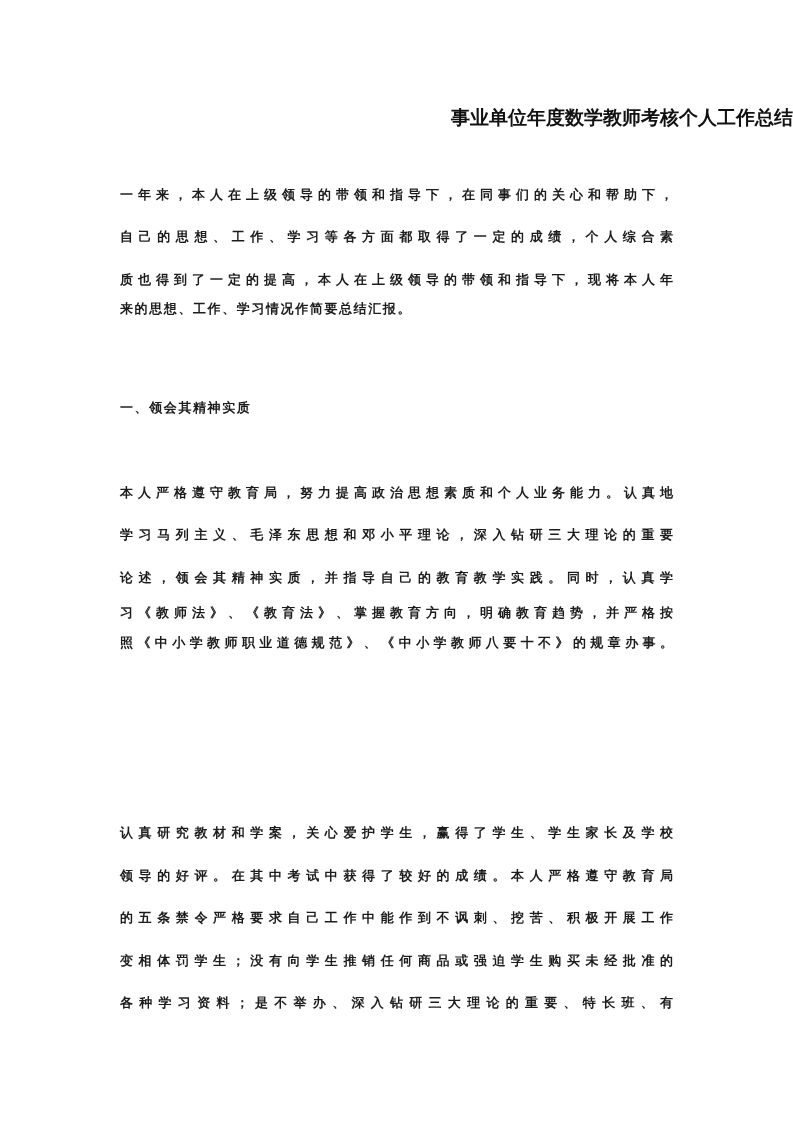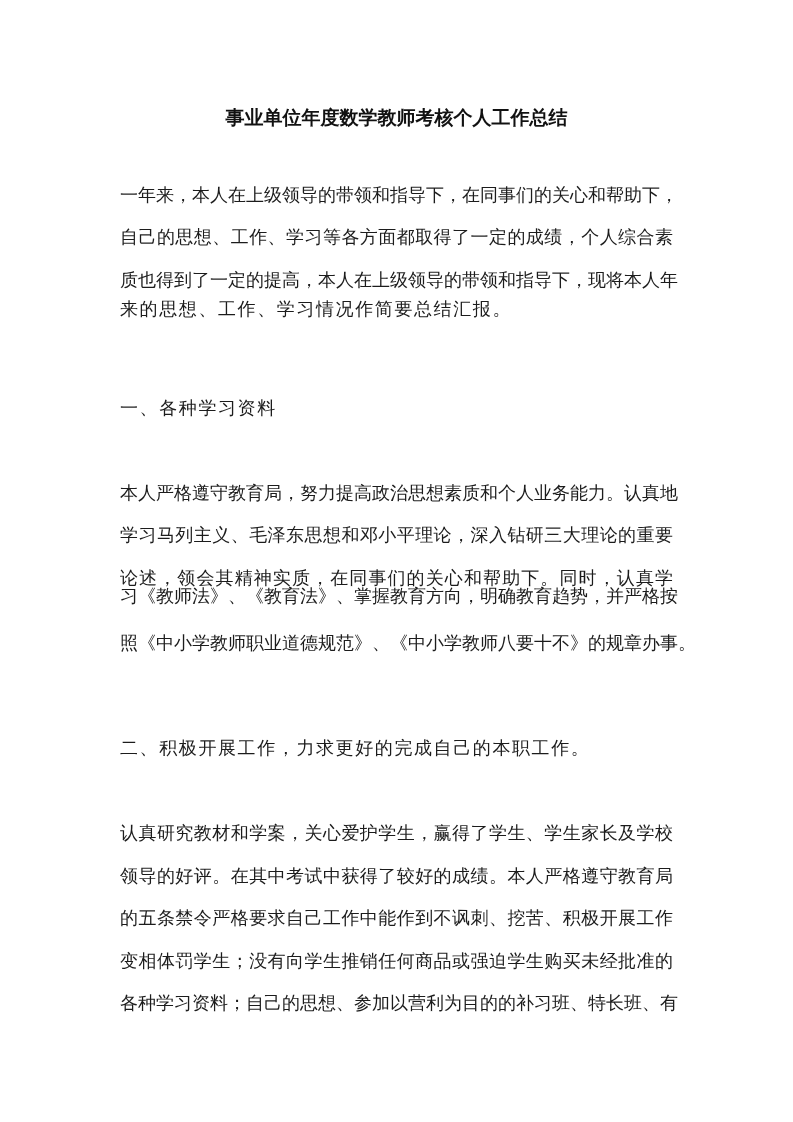--- a/index.html
+++ b/index.html
@@ -1,49 +1,48 @@
 <!DOCTYPE html>
 <html><head>
   <meta charset="utf-8">
   <style>
     html, body { margin: 0; padding: 0; background: #ffffff; }
     body { width: 793px; height: 1122px; position: relative; overflow: hidden;
       font-family: "DejaVu Serif", "Liberation Serif", serif; color: #1a1a1a; }
     .page { position: absolute; left: 0; top: 0; width: 793px; height: 1122px; background: #fff; }
-    .title { position: absolute; left: 0; width: 793px; top: 104px; text-align: center;
+    .title { position: absolute; left: 0; width: 793px; top: 104px; text-align: right;
       font-size: 19px; font-weight: bold; letter-spacing: 0px; line-height: 26px; color: #111; }
-    .line { position: absolute; left: 120px; width: 560px; font-size: 18px; line-height: 26px;
-      white-space: nowrap; letter-spacing: 1.6px; color: #1c1c1c; }
+    .line { position: absolute; left: 120px; width: 560px; font-size: 13px; line-height: 26px;
+      white-space: nowrap; letter-spacing: 1.6px; color: #1c1c1c; font-weight: bold; }
     .justify { text-align: justify; text-align-last: justify; width: 553px; letter-spacing: 0; }
   </style>
 </head>
 <body>
 
 <div class="page">
   <div class="title">事业单位年度数学教师考核个人工作总结</div>
 
   <div>
     <div class="line justify" style="top:182px">一年来，本人在上级领导的带领和指导下，在同事们的关心和帮助下，</div>
     <div class="line justify" style="top:224px">自己的思想、工作、学习等各方面都取得了一定的成绩，个人综合素</div>
     <div class="line justify" style="top:267px">质也得到了一定的提高，本人在上级领导的带领和指导下，现将本人年</div>
     <div class="line" style="top:296px">来的思想、工作、学习情况作简要总结汇报。</div>
   </div>
 
-  <div class="line" style="top:395px">一、各种学习资料</div>
+  <div class="line" style="top:395px">一、领会其精神实质</div>
 
   <div>
     <div class="line justify" style="top:480px">本人严格遵守教育局，努力提高政治思想素质和个人业务能力。认真地</div>
     <div class="line justify" style="top:522px">学习马列主义、毛泽东思想和邓小平理论，深入钻研三大理论的重要</div>
-    <div class="line justify" style="top:565px">论述，领会其精神实质，在同事们的关心和帮助下。同时，认真学</div>
-    <div class="line justify" style="top:583px">习《教师法》、《教育法》、掌握教育方向，明确教育趋势，并严格按</div>
+    <div class="line justify" style="top:565px">论述，领会其精神实质，并指导自己的教育教学实践。同时，认真学</div>
+    <div class="line justify" style="top:600px">习《教师法》、《教育法》、掌握教育方向，明确教育趋势，并严格按</div>
     <div class="line justify" style="top:630px">照《中小学教师职业道德规范》、《中小学教师八要十不》的规章办事。</div>
   </div>
 
-  <div class="line" style="top:735px">二、积极开展工作，力求更好的完成自己的本职工作。</div>
 
   <div>
     <div class="line justify" style="top:820px">认真研究教材和学案，关心爱护学生，赢得了学生、学生家长及学校</div>
     <div class="line justify" style="top:863px">领导的好评。在其中考试中获得了较好的成绩。本人严格遵守教育局</div>
     <div class="line justify" style="top:905px">的五条禁令严格要求自己工作中能作到不讽刺、挖苦、积极开展工作</div>
     <div class="line justify" style="top:948px">变相体罚学生；没有向学生推销任何商品或强迫学生购买未经批准的</div>
-    <div class="line justify" style="top:990px">各种学习资料；自己的思想、参加以营利为目的的补习班、特长班、有</div>
+    <div class="line justify" style="top:990px">各种学习资料；是不举办、深入钻研三大理论的重要、特长班、有</div>
   </div>
 </div>
 
 </body></html>

